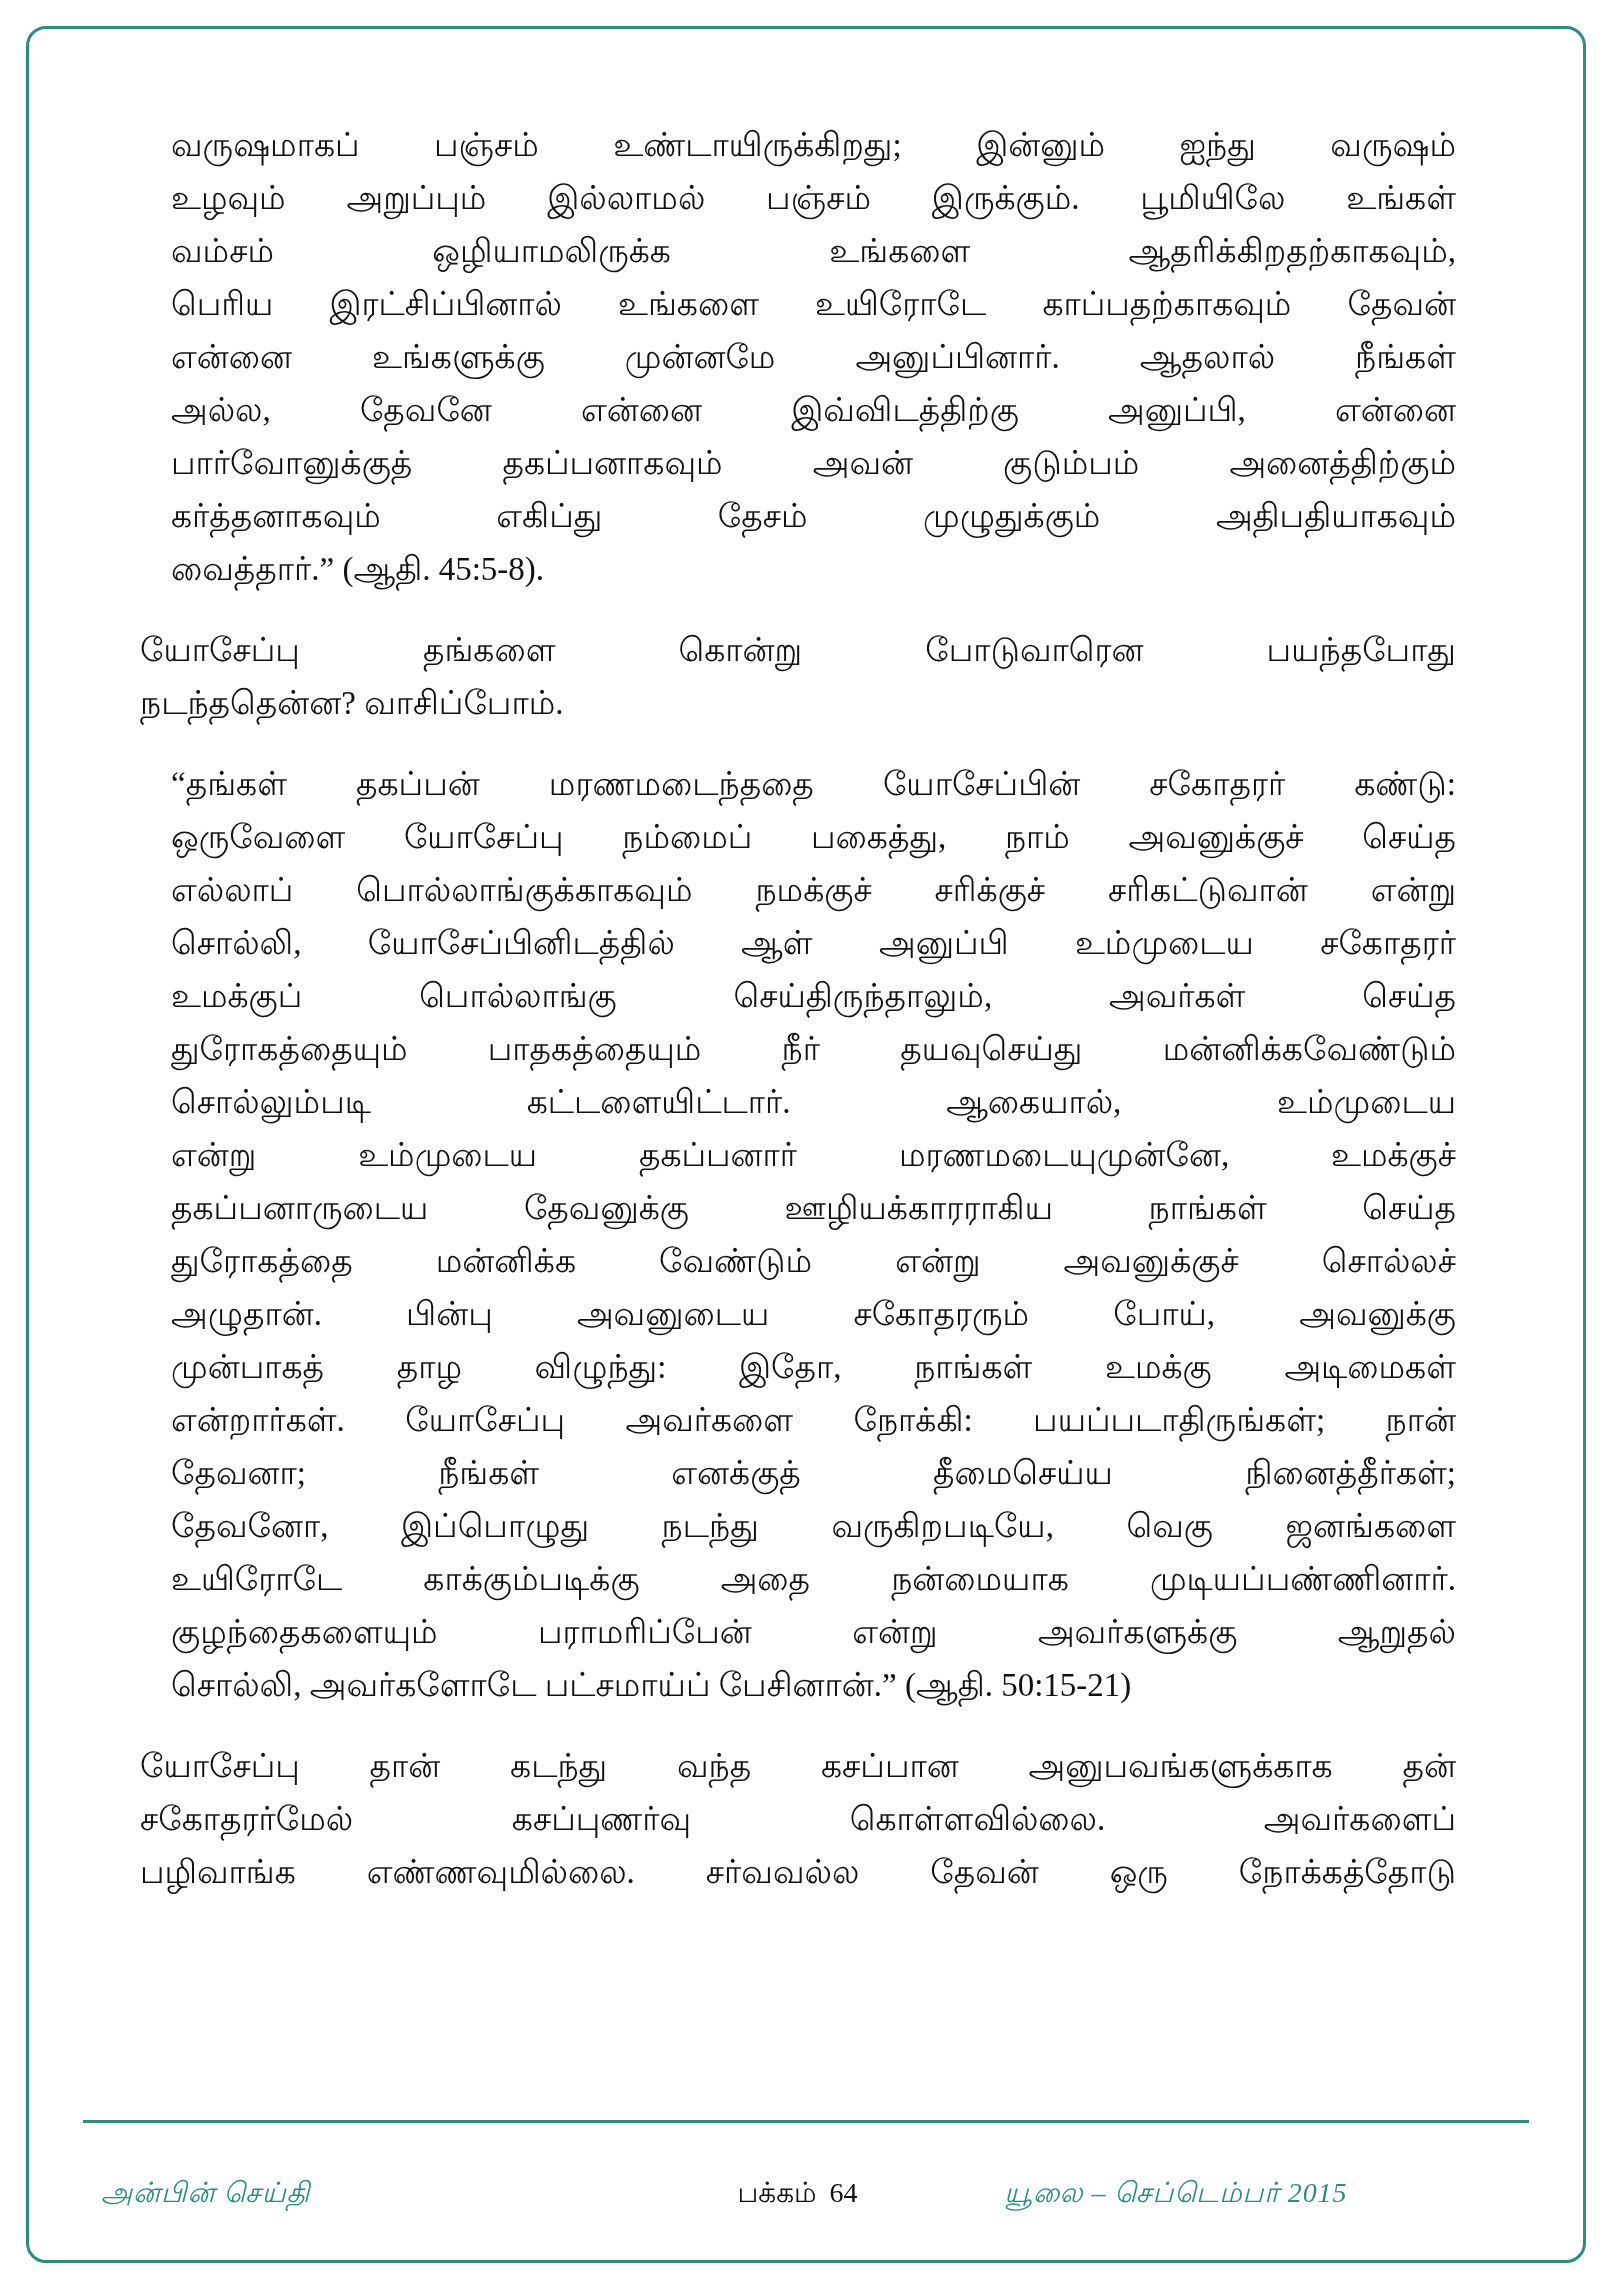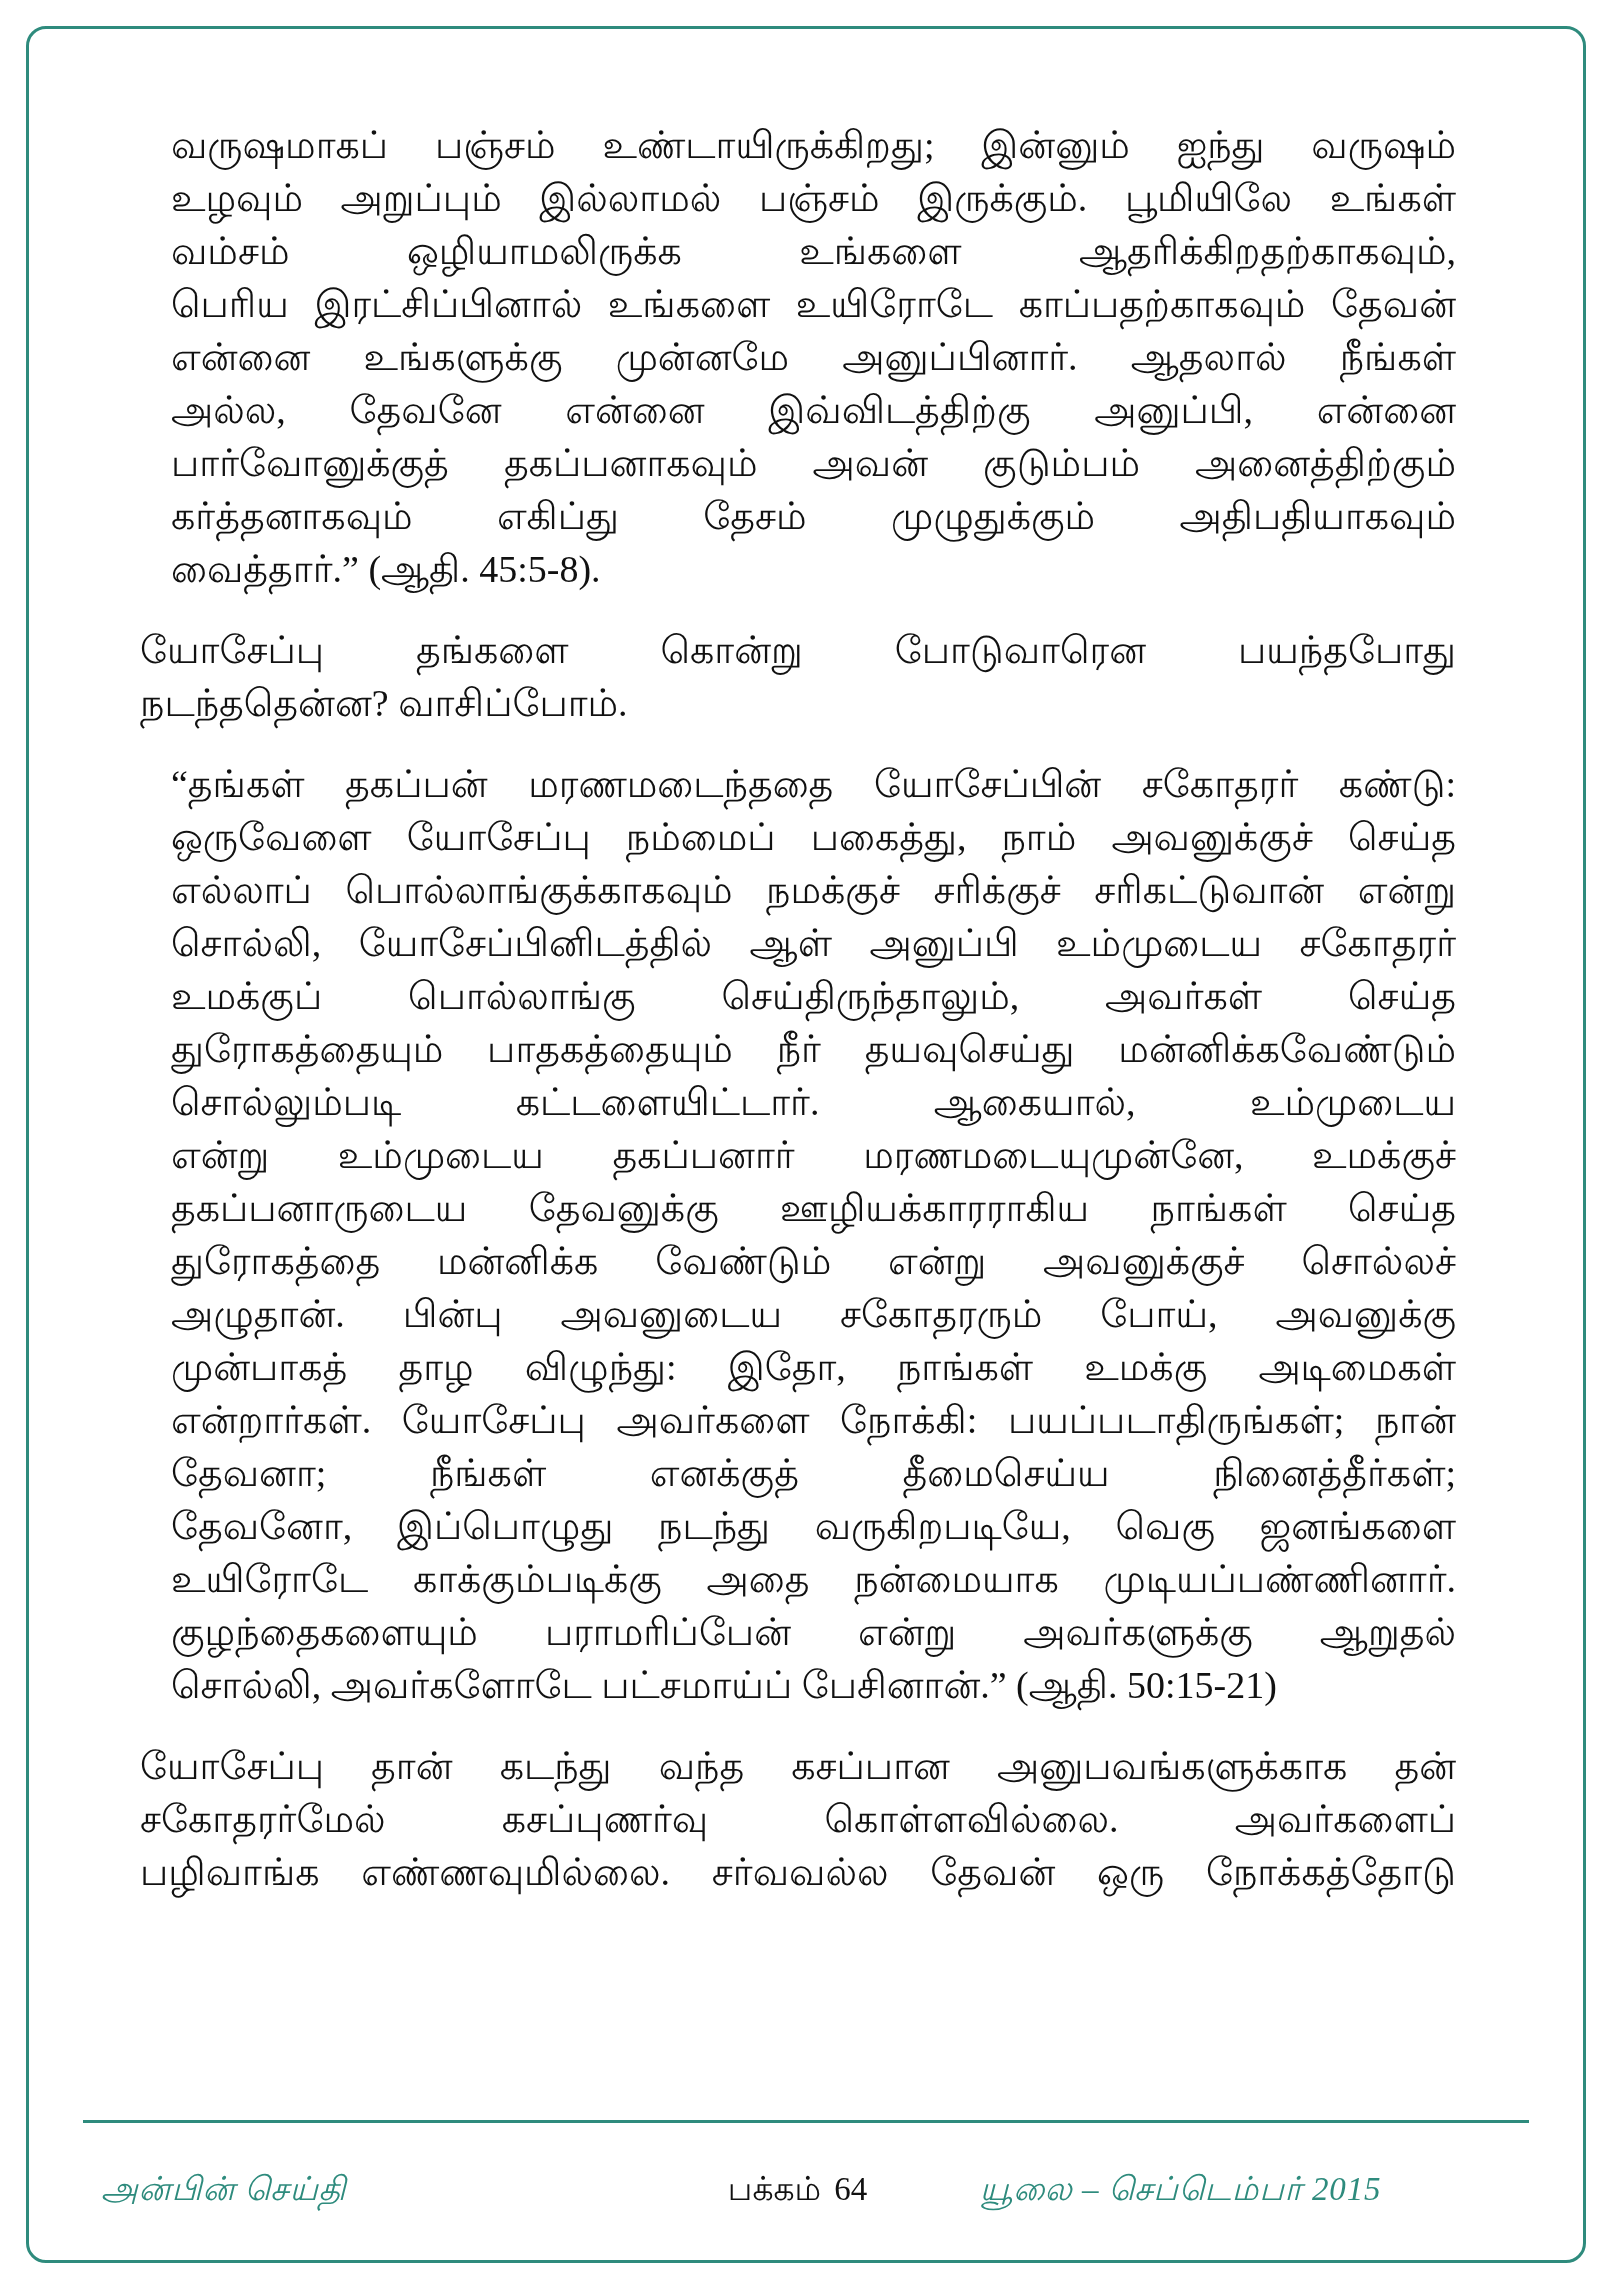--- a/index.html
+++ b/index.html
@@ -18,40 +18,40 @@
     border-radius: 20px;
     box-sizing: border-box;
   }
   .body-text {
     position: absolute;
     left: 111px; right: 127px; top: 90px;
   }
   .para { margin: 0 0 28px 0; }
   .para.quote { margin-left: 31px; }
   .line {
-    font-size: 38px;
+    font-size: 33px;
     line-height: 53px;
     text-align: justify;
     text-align-last: justify;
     white-space: normal;
     color: var(--ink);
   }
   .line.no-stretch { text-align: left; text-align-last: left; }
   .footer-rule {
     position: absolute;
     left: 54px; right: 54px; bottom: 137px;
     height: 2.8px;
     background: var(--accent);
   }
   .footer {
     position: absolute;
     left: 72px; right: 89px; bottom: 48px;
     display: flex;
     align-items: baseline;
-    font-size: 33px;
+    font-size: 28px;
   }
   .f-cell-left  { flex: 1; text-align: left; }
   .f-cell-mid   { flex: 0 0 auto; text-align: center; }
   .f-cell-right { flex: 1; text-align: center; }
   .magazine-title { color: var(--accent); font-style: italic; letter-spacing: 0.9px; }
   .page-number { color: var(--ink); }
   .page-number .num { margin-left: 13px; }
   .issue-date { color: var(--accent); font-style: italic; letter-spacing: 0.9px; }
 </style>
 </head>

